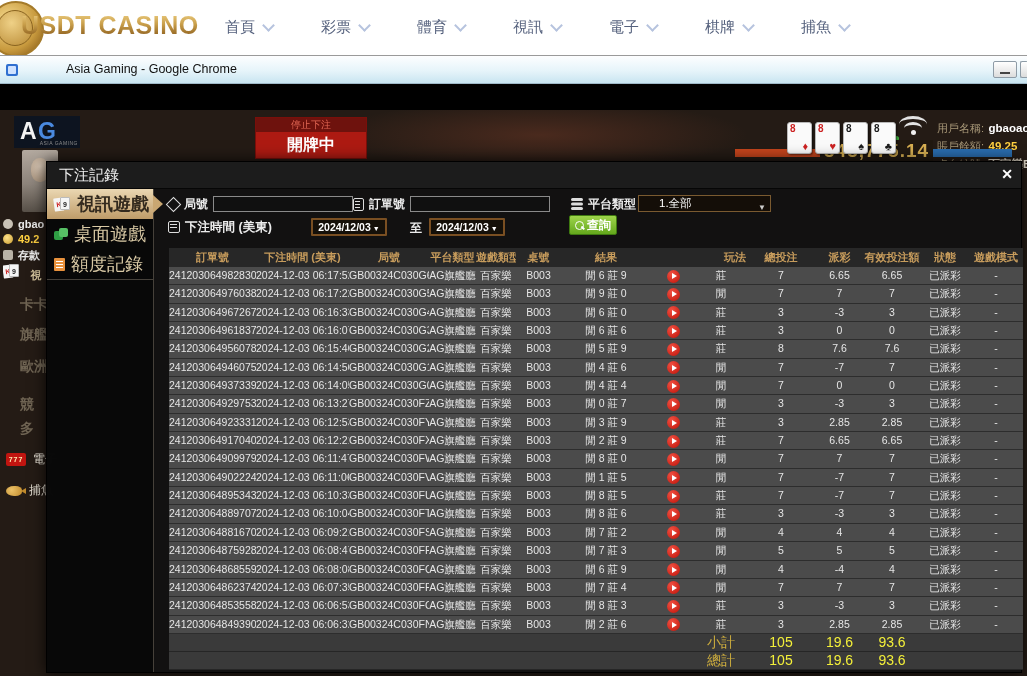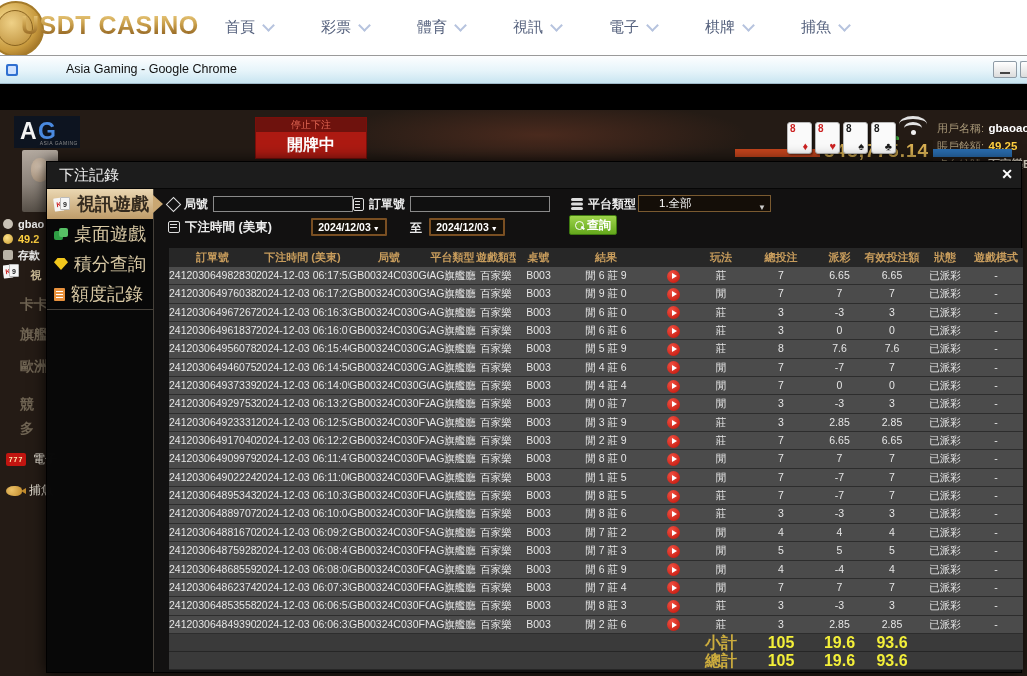--- a/index.html
+++ b/index.html
@@ -152,21 +152,21 @@
   .ic-mag{display:inline-block;width:7px;height:7px;border:1.5px solid #fff;border-radius:50%;position:relative;margin-right:3px;}
   .ic-mag:after{content:"";position:absolute;left:5px;top:5px;width:4px;height:1.5px;background:#fff;transform:rotate(45deg);}
   
   #bet-table{position:absolute;left:14px;top:59px;width:854px;}
   .trow{display:flex;}
   .trow.head{height:19px;background:#272727;}
   .trow.head .tc{line-height:19px;font-size:11px;font-weight:700;color:#c79c5c;}
   .trow.body{height:18.35px;background:#4b4b4b;border-bottom:1px solid #2d2d2d;box-sizing:border-box;}
   .trow.body .tc{line-height:17.5px;font-size:10.5px;color:#e6e6e6;}
   .trow.foot{height:18px;background:#3a3a3a;border-bottom:1px solid #262626;box-sizing:border-box;}
-  .trow.foot .tc{line-height:17px;font-size:16px;font-weight:700;}
+  .trow.foot .tc{line-height:17px;font-size:14px;font-weight:400;}
   .tc{text-align:center;overflow:hidden;white-space:nowrap;box-sizing:border-box;}
   .tc.pos{color:#3fd23f;} .tc.neg{color:#b5352c;} .tc.status{color:#3ed43e;} .tc.mode{color:#aaa;}
   .tc.flab{color:#ccac3e;} .tc.fval{color:#f3ef39;}
   .playbtn{width:13px;height:13px;border-radius:50%;margin:2.5px auto 0;cursor:pointer;
         background:radial-gradient(circle at 35% 30%,#f05042,#c01208);position:relative;}
   .playbtn:after{content:"";position:absolute;left:5px;top:3.5px;border-left:5px solid #fff;
         border-top:3px solid transparent;border-bottom:3px solid transparent;}
 </style>
 </head>
 <body>
@@ -318,24 +318,20 @@
                 <span class="c1">K</span>
                 <span class="c2">9</span>
               </span>
               <span class="lbl">視訊遊戲</span>
             </div>
             <div class="side-item">
               <span class="ic-dice"></span>
               <span class="lbl">桌面遊戲</span>
             </div>
             <div class="side-item">
-              <span class="ic-gem"></span>
-              <span class="lbl">積分查詢</span>
-            </div>
-            <div class="side-item">
               <span class="ic-doc"></span>
               <span class="lbl">額度記錄</span>
             </div>
           </div>
       </div>
       <div id="modal-content">
         <div class="fgroup" style="left:13px;top:6px;">
           <span class="ic-tag"></span>
           <span class="flabel">局號</span>
           <input class="finput" value="" style="">
@@ -371,21 +367,21 @@
         <div id="bet-table">
             <div class="trow head">
               <div class="tc" style="width: 87px;">訂單號</div>
               <div class="tc" style="width: 93px;">下注時間 (美東)</div>
               <div class="tc" style="width: 80px;">局號</div>
               <div class="tc" style="width: 47px;">平台類型</div>
               <div class="tc" style="width: 40px;">遊戲類型</div>
               <div class="tc" style="width: 45px;">桌號</div>
               <div class="tc" style="width: 90px;">結果</div>
               <div class="tc" style="width: 45px;"></div>
-              <div class="tc" style="width: 50px;">玩法</div>
+              <div class="tc" style="width: 50px; text-align: right;">玩法</div>
               <div class="tc" style="width: 70px;">總投注</div>
               <div class="tc" style="width: 47px;">派彩</div>
               <div class="tc" style="width: 58px;">有效投注額</div>
               <div class="tc" style="width: 48px;">狀態</div>
               <div class="tc" style="width: 54px;">遊戲模式</div>
             </div>
             <div class="trow body">
               <div class="tc" style="width: 87px;">241203064982830</div>
               <div class="tc" style="width: 93px;">2024-12-03 06:17:52</div>
               <div class="tc" style="width: 80px;">GB00324C030G6</div>

